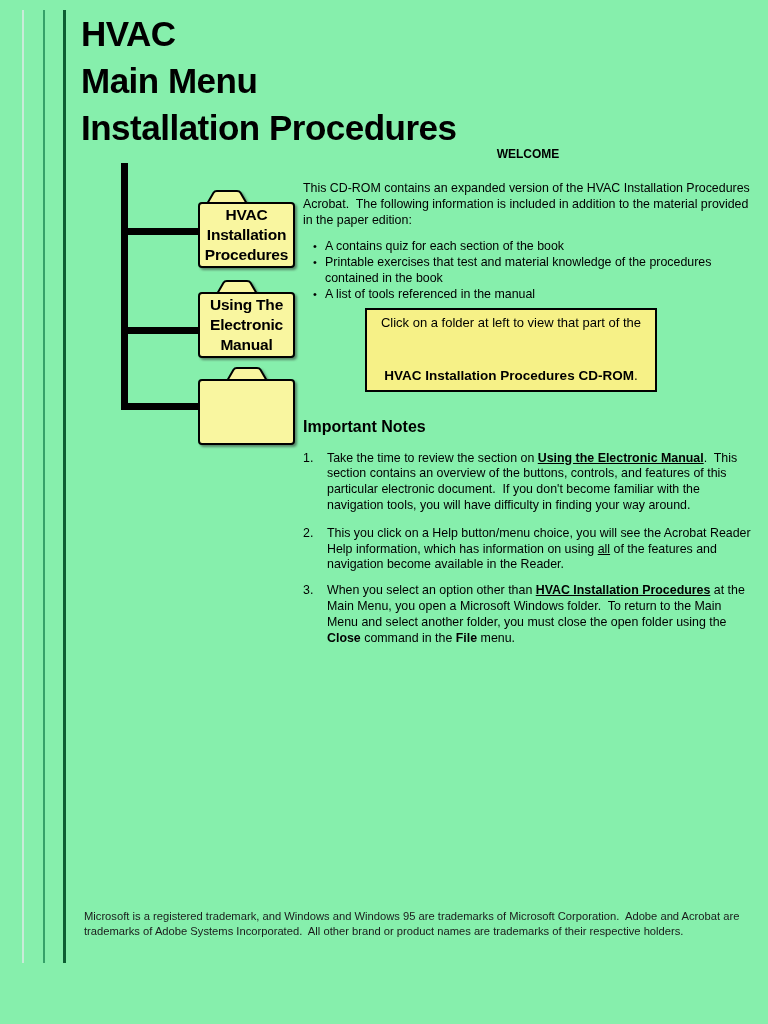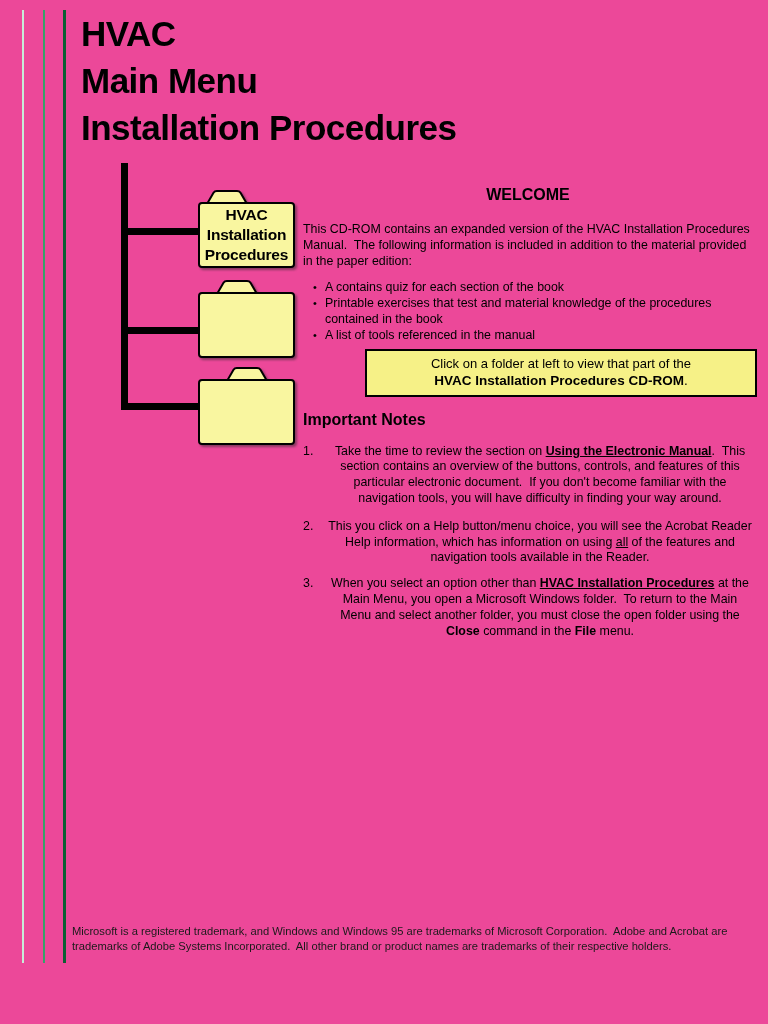--- a/index.html
+++ b/index.html
@@ -1,20 +1,20 @@
 <!DOCTYPE html>
 <html><head>
 <meta charset="utf-8">
 <style>
   * { margin: 0; padding: 0; box-sizing: border-box; }
   html, body { background: #ffffff; }
   body { width: 768px; height: 1024px; position: relative; overflow: hidden;
          font-family: "Liberation Sans", sans-serif; color: #000; }
 
-  .page { position: absolute; inset: 0; background: #ec4899; }
+  .page { position: absolute; inset: 0; background: #86efac; }
 
   
   .accent { position: absolute; top: 10px; height: 953px; }
   .accent.a1 { left: 22px; width: 2px;  background: #c8ebd8; }
   .accent.a2 { left: 43px; width: 2px;  background: #36a169; }
   .accent.a3 { left: 63px; width: 3px;  background: #0d5e33; }
 
   
   .title { position: absolute; left: 81px; top: 10px;
            font-size: 35px; font-weight: bold; line-height: 47px;
@@ -35,47 +35,47 @@
   .folder svg { position: absolute; inset: 0; overflow: visible;
                 filter: drop-shadow(2px 2.5px 1.2px rgba(40,40,40,.5)); }
   .folder .label { position: absolute; left: 2px; right: 2px; top: 14px; bottom: 2px;
                    display: flex; flex-direction: column; align-items: center; justify-content: center;
                    font-size: 15.5px; font-weight: bold; line-height: 20px; letter-spacing: -0.2px;
                    text-align: center; white-space: nowrap; }
 
   
   .rightcol { position: absolute; left: 303px; top: 140px; width: 450px; padding-top: 6px;
               font-size: 12.4px; line-height: 15.8px; }
-  .welcome-h { text-align: center; font-size: 16px; font-weight: bold; line-height: 16px; margin-top: 41px; }
+  .welcome-h { text-align: center; font-size: 12px; font-weight: bold; line-height: 16px; }
   .intro { margin-top: 19px; white-space: pre-wrap; }
 
   .bullets { margin-top: 11px; }
   .bullet { display: flex; }
   .bullet .marker { width: 12px; margin-left: 10px; flex: none; font-size: 11px; }
   .bullet .btext { flex: 1; white-space: pre-wrap; }
 
-  .callout { margin-top: 5px; margin-left: 62px; width: 392px;
+  .callout { margin-top: 5px; margin-left: 62px; width: 292px;
              border: 2px solid #000; background: #f6f187;
              text-align: center; padding: 4px 8px 5px; }
   .callout .c1 { font-size: 13px; line-height: 17px; }
-  .callout .c2 { font-size: 13.5px; line-height: 18px; }
+  .callout .c2 { font-size: 13.5px; line-height: 18px; margin-top: 36px; }
   .callout .c2 .b { font-weight: bold; }
 
-  .notes-h { margin-top: 14px; font-size: 16px; font-weight: bold; line-height: 17px; }
+  .notes-h { margin-top: 26px; font-size: 16px; font-weight: bold; line-height: 17px; }
   .note { display: flex; white-space: pre-wrap; }
   .note.n1 { margin-top: 16px; }
   .note.n2 { margin-top: 12px; }
   .note.n3 { margin-top: 10px; }
   .note .num { width: 24px; flex: none; }
-  .note .ntext { flex: 1; text-align: center; }
+  .note .ntext { flex: 1; }
   .b { font-weight: bold; }
   .u { text-decoration: underline; }
 
-  .footer { position: absolute; left: 72px; top: 909px; width: 676px;
-            font-size: 11.2px; line-height: 14.6px; color: #1a1a1a; white-space: pre-wrap; margin-top: 15px; }
+  .footer { position: absolute; left: 84px; top: 909px; width: 676px;
+            font-size: 11.2px; line-height: 14.6px; color: #1a1a1a; white-space: pre-wrap; }
 </style>
 </head>
 <body>
 
 <div class="page">
 
   <div class="accent a1"></div>
   <div class="accent a2"></div>
   <div class="accent a3"></div>
 
@@ -100,32 +100,37 @@
       <span>Installation</span>
       <span>Procedures</span>
     </div>
   </div>
 
   <div class="folder f2">
     <svg width="97" height="78" viewBox="0 0 97 78">
       <path d="M19 14 L25.5 2.8 Q26.6 1 28.8 1 L49 1 Q51.4 1 52.5 2.8 L59 14 Z" fill="#f9f6a0" stroke="#000" stroke-width="2"></path>
       <rect x="1" y="13" width="95" height="64" rx="3" fill="#f9f6a0" stroke="#000" stroke-width="2"></rect>
     </svg>
+    <div class="label">
+      <span>Using The</span>
+      <span>Electronic</span>
+      <span>Manual</span>
+    </div>
   </div>
 
   <div class="folder f3">
     <svg width="97" height="78" viewBox="0 0 97 78">
       <path d="M29 14 L35.5 2.8 Q36.6 1 38.8 1 L59 1 Q61.4 1 62.5 2.8 L69 14 Z" fill="#f9f6a0" stroke="#000" stroke-width="2"></path>
       <rect x="1" y="13" width="95" height="64" rx="3" fill="#f9f6a0" stroke="#000" stroke-width="2"></rect>
     </svg>
   </div>
 
   <div class="rightcol">
     <div class="welcome-h">WELCOME</div>
-    <p class="intro">This CD-ROM contains an expanded version of the HVAC Installation Procedures Manual.  The following information is included in addition to the material provided in the paper edition:</p>
+    <p class="intro">This CD-ROM contains an expanded version of the HVAC Installation Procedures Acrobat.  The following information is included in addition to the material provided in the paper edition:</p>
 
     <div class="bullets">
       <div class="bullet">
         <span class="marker">•</span>
         <span class="btext">A contains quiz for each section of the book</span>
       </div>
       <div class="bullet">
         <span class="marker">•</span>
         <span class="btext">Printable exercises that test and material knowledge of the procedures contained in the book</span>
       </div>
@@ -141,21 +146,21 @@
     </div>
 
     <div class="notes-h">Important Notes</div>
 
     <div class="note n1">
       <span class="num">1.</span>
       <span class="ntext"><span>Take the time to review the section on </span><span class="b u">Using the Electronic Manual</span><span>.  This section contains an overview of the buttons, controls, and features of this particular electronic document.  If you don't become familiar with the navigation tools, you will have difficulty in finding your way around.</span></span>
     </div>
     <div class="note n2">
       <span class="num">2.</span>
-      <span class="ntext"><span>This you click on a Help button/menu choice, you will see the Acrobat Reader Help information, which has information on using </span><span class="u">all</span><span> of the features and navigation tools available in the Reader.</span></span>
+      <span class="ntext"><span>This you click on a Help button/menu choice, you will see the Acrobat Reader Help information, which has information on using </span><span class="u">all</span><span> of the features and navigation become available in the Reader.</span></span>
     </div>
     <div class="note n3">
       <span class="num">3.</span>
       <span class="ntext"><span>When you select an option other than </span><span class="b u">HVAC Installation Procedures</span><span> at the Main Menu, you open a Microsoft Windows folder.  To return to the Main Menu and select another folder, you must close the open folder using the </span><span class="b">Close</span><span> command in the </span><span class="b">File</span><span> menu.</span></span>
     </div>
   </div>
 
   <div class="footer">Microsoft is a registered trademark, and Windows and Windows 95 are trademarks of Microsoft Corporation.  Adobe and Acrobat are trademarks of Adobe Systems Incorporated.  All other brand or product names are trademarks of their respective holders.</div>
 
 </div>

